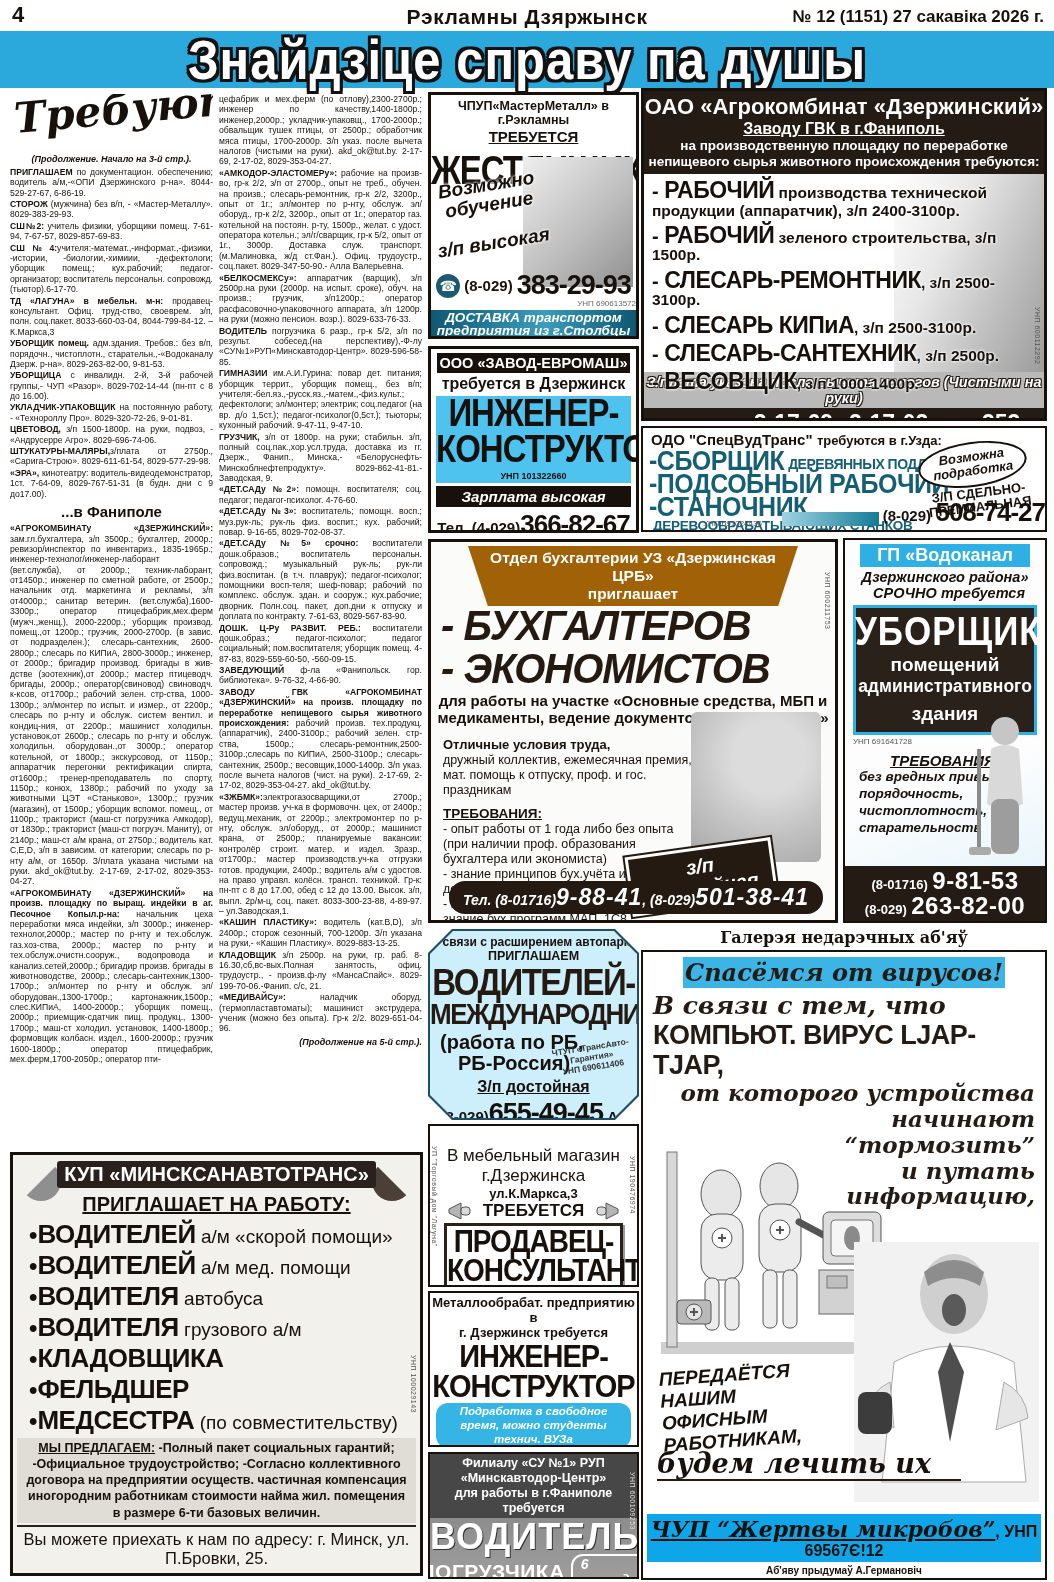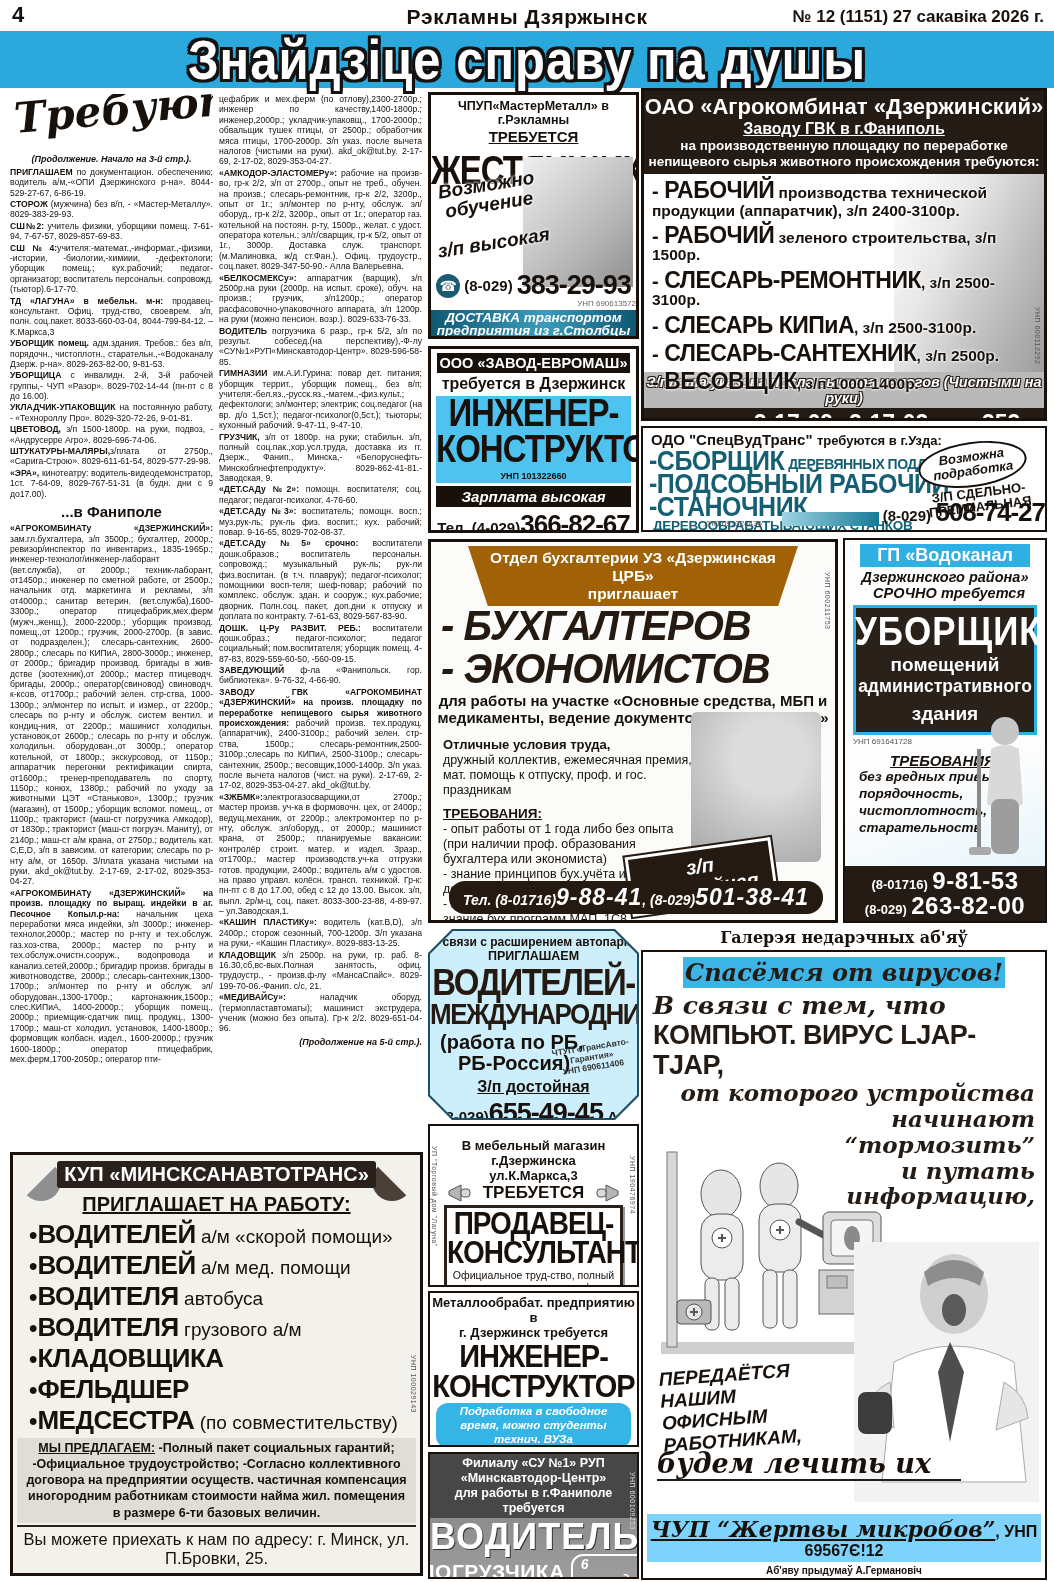--- a/index.html
+++ b/index.html
@@ -86,21 +86,21 @@
   #ad-me .rb { text-align:left; margin-left:10px; font-size:20px; font-weight:bold; line-height:1.05; margin-top:5px; }
   #ad-me .comp { position:absolute; right:6px; top:112px; font-size:8.5px; font-weight:bold; transform:rotate(-9deg); line-height:1.15; text-align:center; color:#333; }
   #ad-me .zp { font-size:16px; font-weight:bold; text-decoration:underline; margin-top:4px; }
   #ad-me .tel { margin-top:2px; }
   #ad-me .tel .c { font-size:15px; font-weight:bold; }
   #ad-me .tel .n { font-size:27px; font-weight:bold; letter-spacing:-1px; }
   #ad-me .tel .a { font-size:15px; font-weight:bold; }
 
   
   #ad-pr { left:428px; top:1124px; width:211px; height:163px; border-width:2px; text-align:center; }
-  #ad-pr .l1 { font-size:13px; font-weight:bold; margin-top:12px; }
+  #ad-pr .l1 { font-size:17px; font-weight:normal; margin-top:20px; }
   #ad-pr .l2 { font-size:13px; font-weight:bold; }
   #ad-pr .treb { font-size:17px; font-weight:bold; display:inline-block; margin:0 4px; }
   #ad-pr .megarow { display:flex; align-items:center; justify-content:center; gap:6px; }
   #ad-pr .box { border:3px solid #2b211b; margin:2px 14px 0; background:#fff; box-shadow:2px 2px 0 #999; }
   #ad-pr .jt { font-size:28px; font-weight:bold; line-height:.98; letter-spacing:-1px; transform:scaleY(1.1); margin-top:3px; color:#17100b; }
   #ad-pr .cond { font-size:10.5px; line-height:1.15; margin:3px 2px 4px; }
 
   
   #ad-i2 { left:428px; top:1291px; width:211px; height:156px; border-width:2px; }
   #ad-i2 .l1 { font-size:13px; font-weight:bold; text-align:center; margin-top:3px; line-height:1.15; }
@@ -175,21 +175,21 @@
   #ad-hu .lines { position:relative; padding:4px 10px 0; font-family:"DejaVu Serif", serif; font-style:italic; font-weight:bold; color:#241b15; }
   #ad-hu .hl { line-height:1.12; }
   #ad-hu .h-big { font-size:25px; }
   #ad-hu .h-virus { font-size:27px; font-family:"Liberation Sans", sans-serif; font-style:normal; letter-spacing:-.5px; }
   #ad-hu .h-right { text-align:right; font-size:23px; }
   #ad-hu .cartoon { position:absolute; left:8px; top:190px; }
   #ad-hu .man { position:absolute; right:6px; top:290px; }
   #ad-hu .leftblock { position:absolute; left:18px; top:412px; font-size:19px; font-weight:bold; font-style:italic; transform:rotate(-4deg); line-height:1.15; font-family:"Liberation Sans", sans-serif; }
   #ad-hu .cure { position:absolute; left:14px; top:496px; font-family:"DejaVu Serif", serif; font-style:italic; font-weight:bold; font-size:27px; border-bottom:2px solid #241b15; padding-right:30px; }
   #ad-hu .anti { position:absolute; left:0; top:566px; width:100%; text-align:center; font-size:20px; font-weight:bold; font-style:italic; letter-spacing:.5px; }
-  #ad-hu .cb2 { position:absolute; bottom:16px; left:4px; right:4px; background:#7dd3fc; text-align:center; padding:2px 0; }
+  #ad-hu .cb2 { position:absolute; bottom:16px; left:4px; right:4px; background:#0ea5e9; text-align:center; padding:2px 0; }
   #ad-hu .cb2 .n1 { font-family:"DejaVu Serif", serif; font-weight:bold; font-style:italic; font-size:22px; text-decoration:underline; }
   #ad-hu .cb2 .n2 { font-size:16px; font-weight:bold; }
   #ad-hu .credit { position:absolute; bottom:2px; left:0; width:100%; text-align:center; font-size:10px; font-weight:bold; }
 
   
   #ad-ku { left:10px; top:1152px; width:413px; height:424px; border-width:3px; background:#f3f1ec; }
   #ad-ku .q { position:absolute; border-radius:50%; }
   #ad-ku .hb { position:relative; background:#2a211c; color:#fff; margin:6px 44px 0; text-align:center; font-size:20px; font-weight:bold; padding:2px 0; border-radius:3px; }
   #ad-ku .inv { text-align:center; font-size:20px; font-weight:bold; text-decoration:underline; margin-top:5px; }
   #ad-ku .jobs { margin:4px 0 0 16px; }

